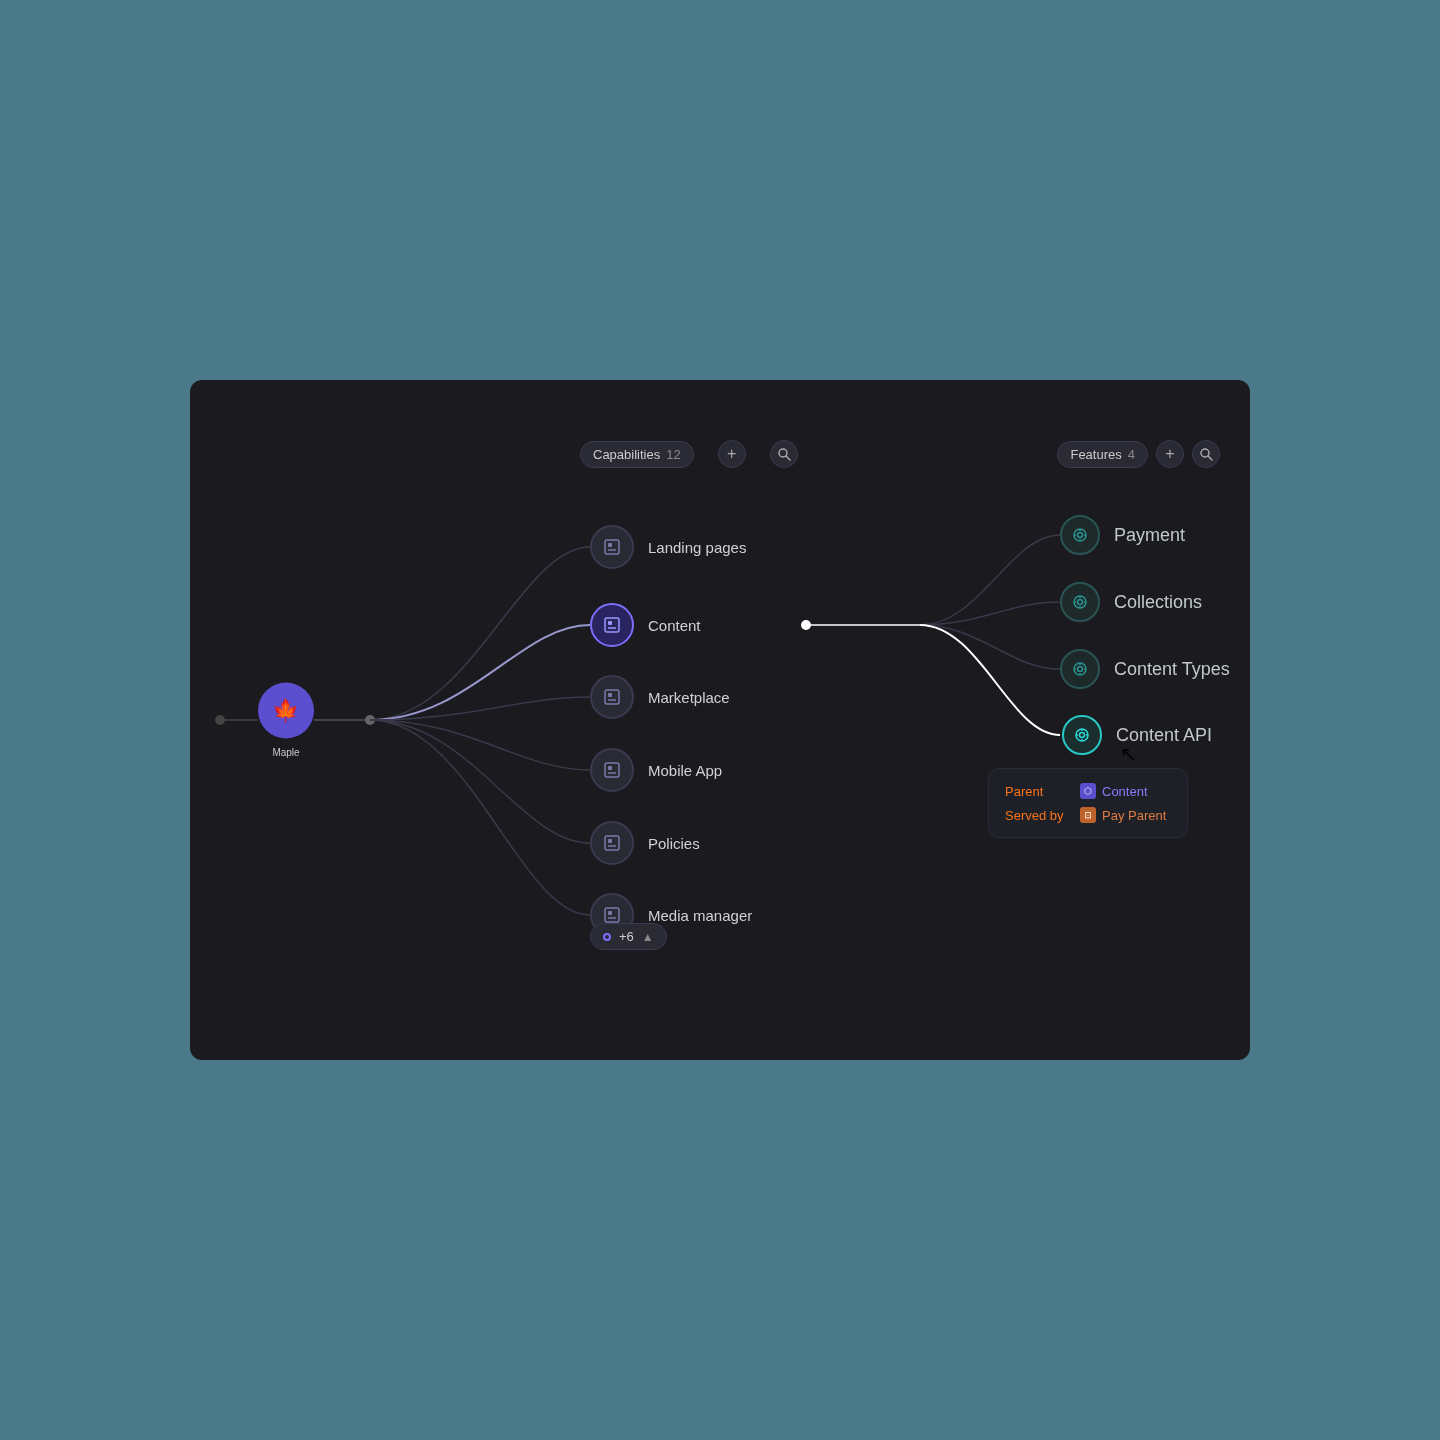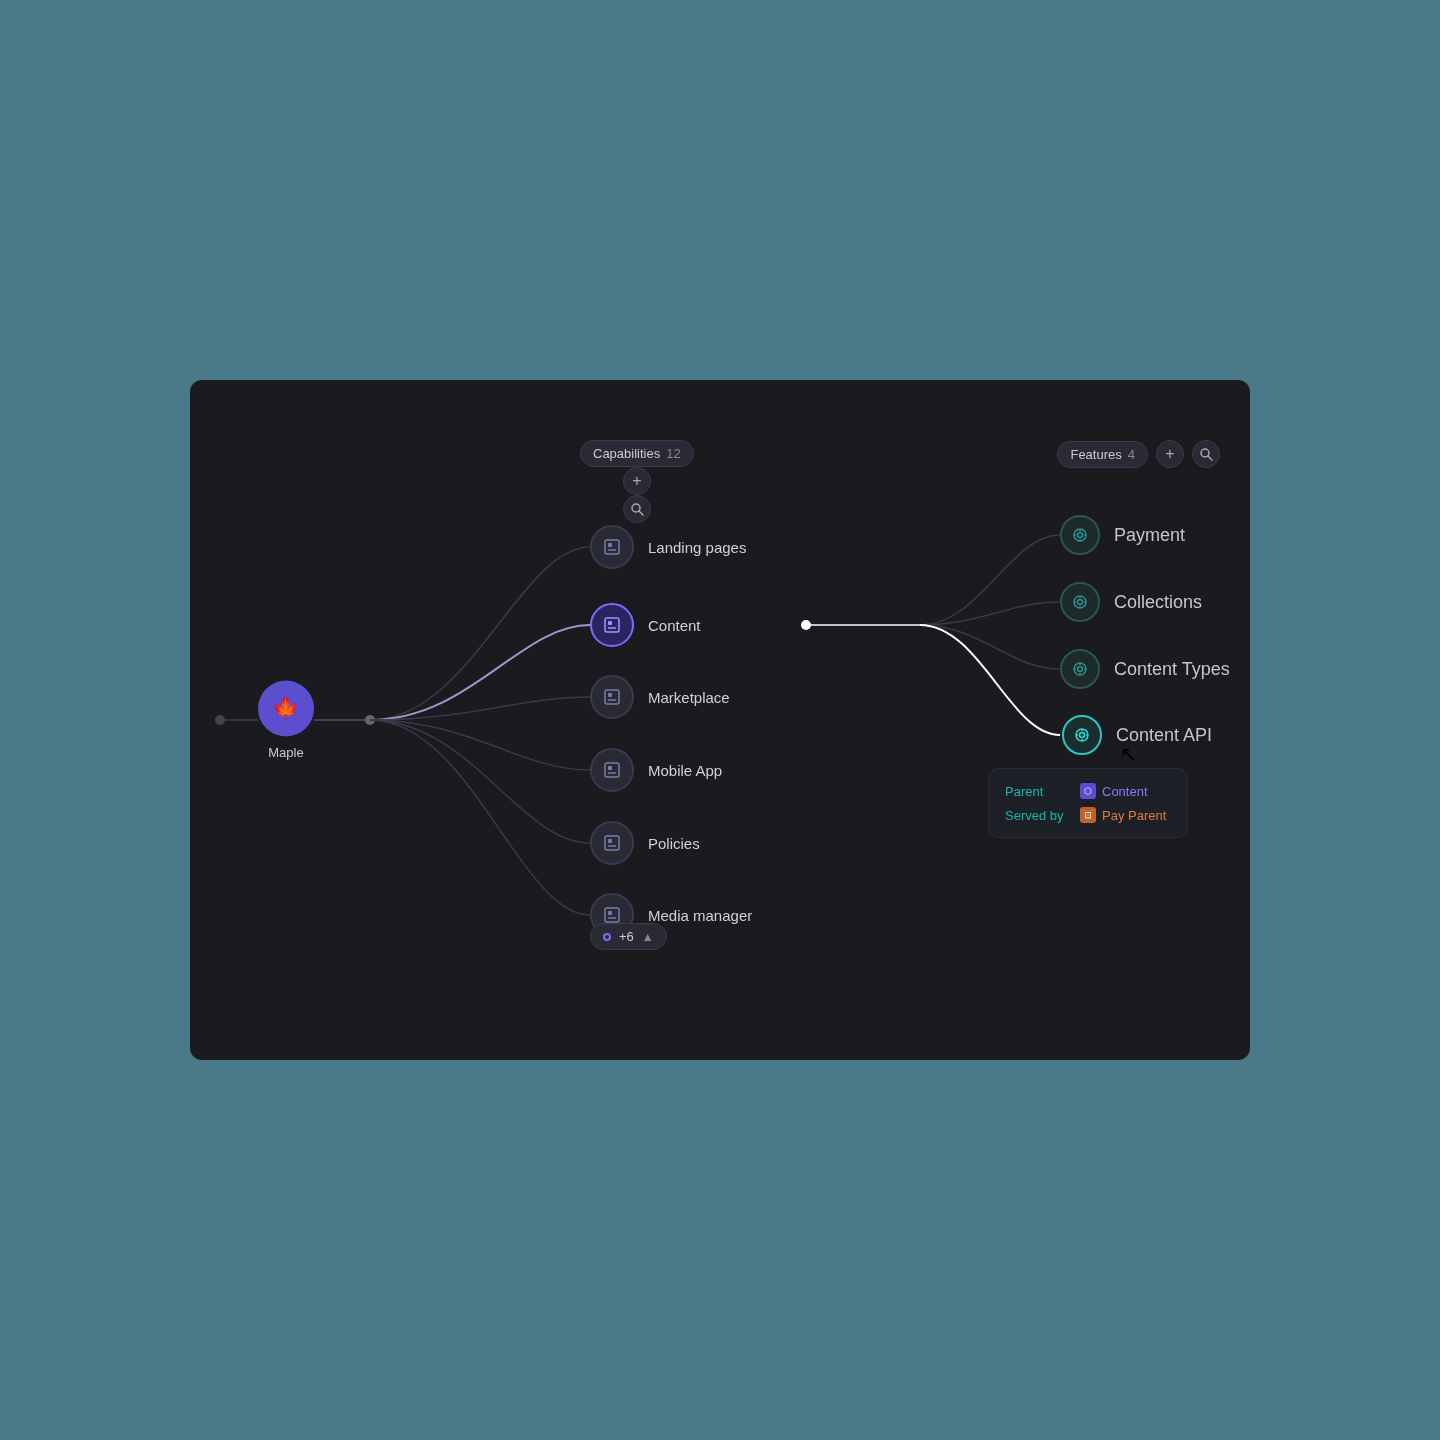--- a/index.html
+++ b/index.html
@@ -46,21 +46,21 @@
       height: 56px;
       border-radius: 50%;
       background: #5b4fcf;
       display: flex;
       align-items: center;
       justify-content: center;
       font-size: 22px;
     }
     .maple-label {
       color: #ccc;
-      font-size: 13px;
+      font-size: 10px;
     }
     
     .cap-node {
       position: absolute;
       display: flex;
       align-items: center;
       gap: 14px;
     }
     .cap-circle {
       width: 44px;
@@ -109,22 +109,21 @@
       font-size: 18px;
       white-space: nowrap;
     }
     
     .toolbar-cap {
       position: absolute;
       top: 60px;
       left: 390px;
       display: flex;
       align-items: center;
-      gap: 0;
-      flex-direction: column;
+      gap: 24px;
     }
     .toolbar-feat {
       position: absolute;
       top: 60px;
       right: 30px;
       display: flex;
       align-items: center;
       gap: 8px;
     }
     .pill {
@@ -190,21 +189,21 @@
     }
     .tooltip-row {
       display: flex;
       align-items: center;
       gap: 10px;
       margin-bottom: 8px;
       font-size: 13px;
     }
     .tooltip-row:last-child { margin-bottom: 0; align-items: flex-end; }
     .tooltip-key {
-      color: #14b8a6;
+      color: #f97316;
       width: 65px;
       flex-shrink: 0;
     }
     .tooltip-val {
       display: flex;
       align-items: center;
       gap: 6px;
       color: #c0c0d0;
     }
     .icon-content {

